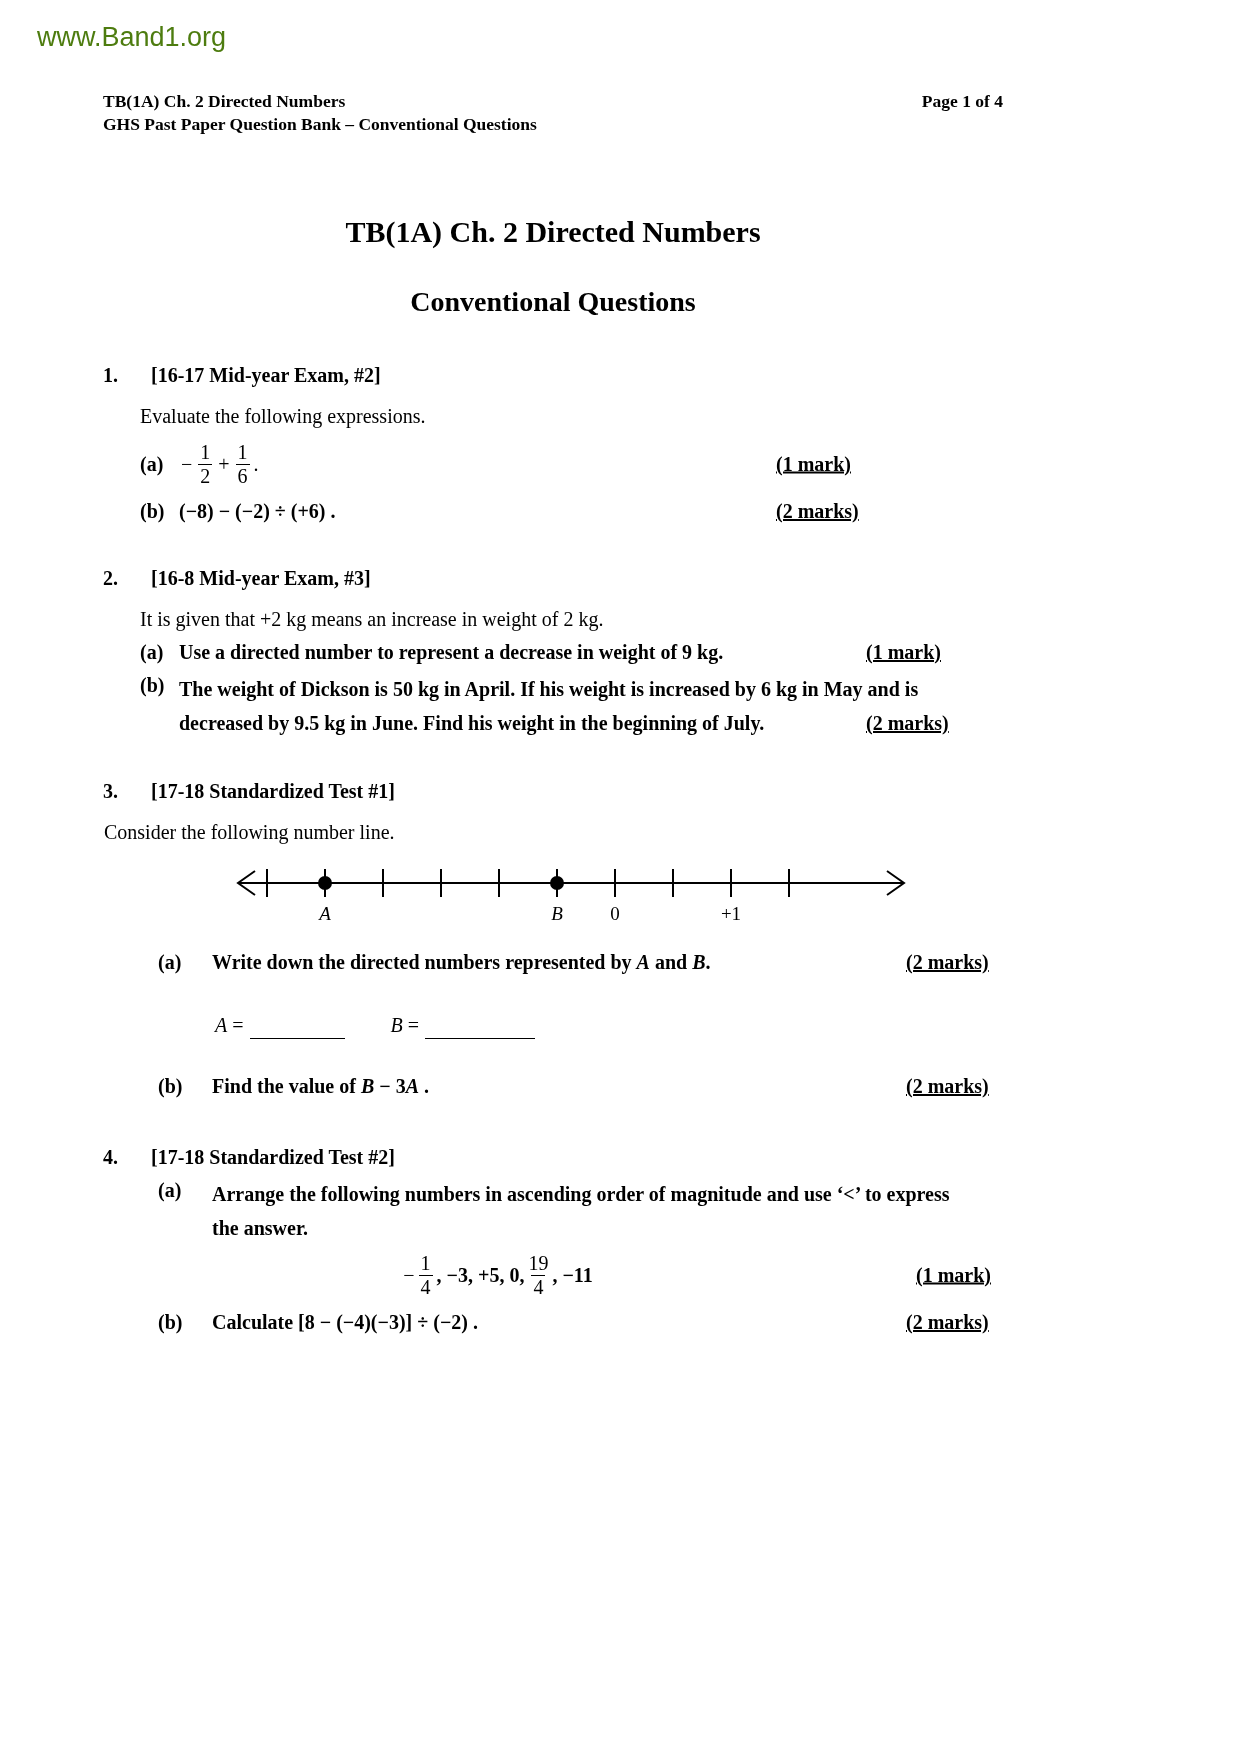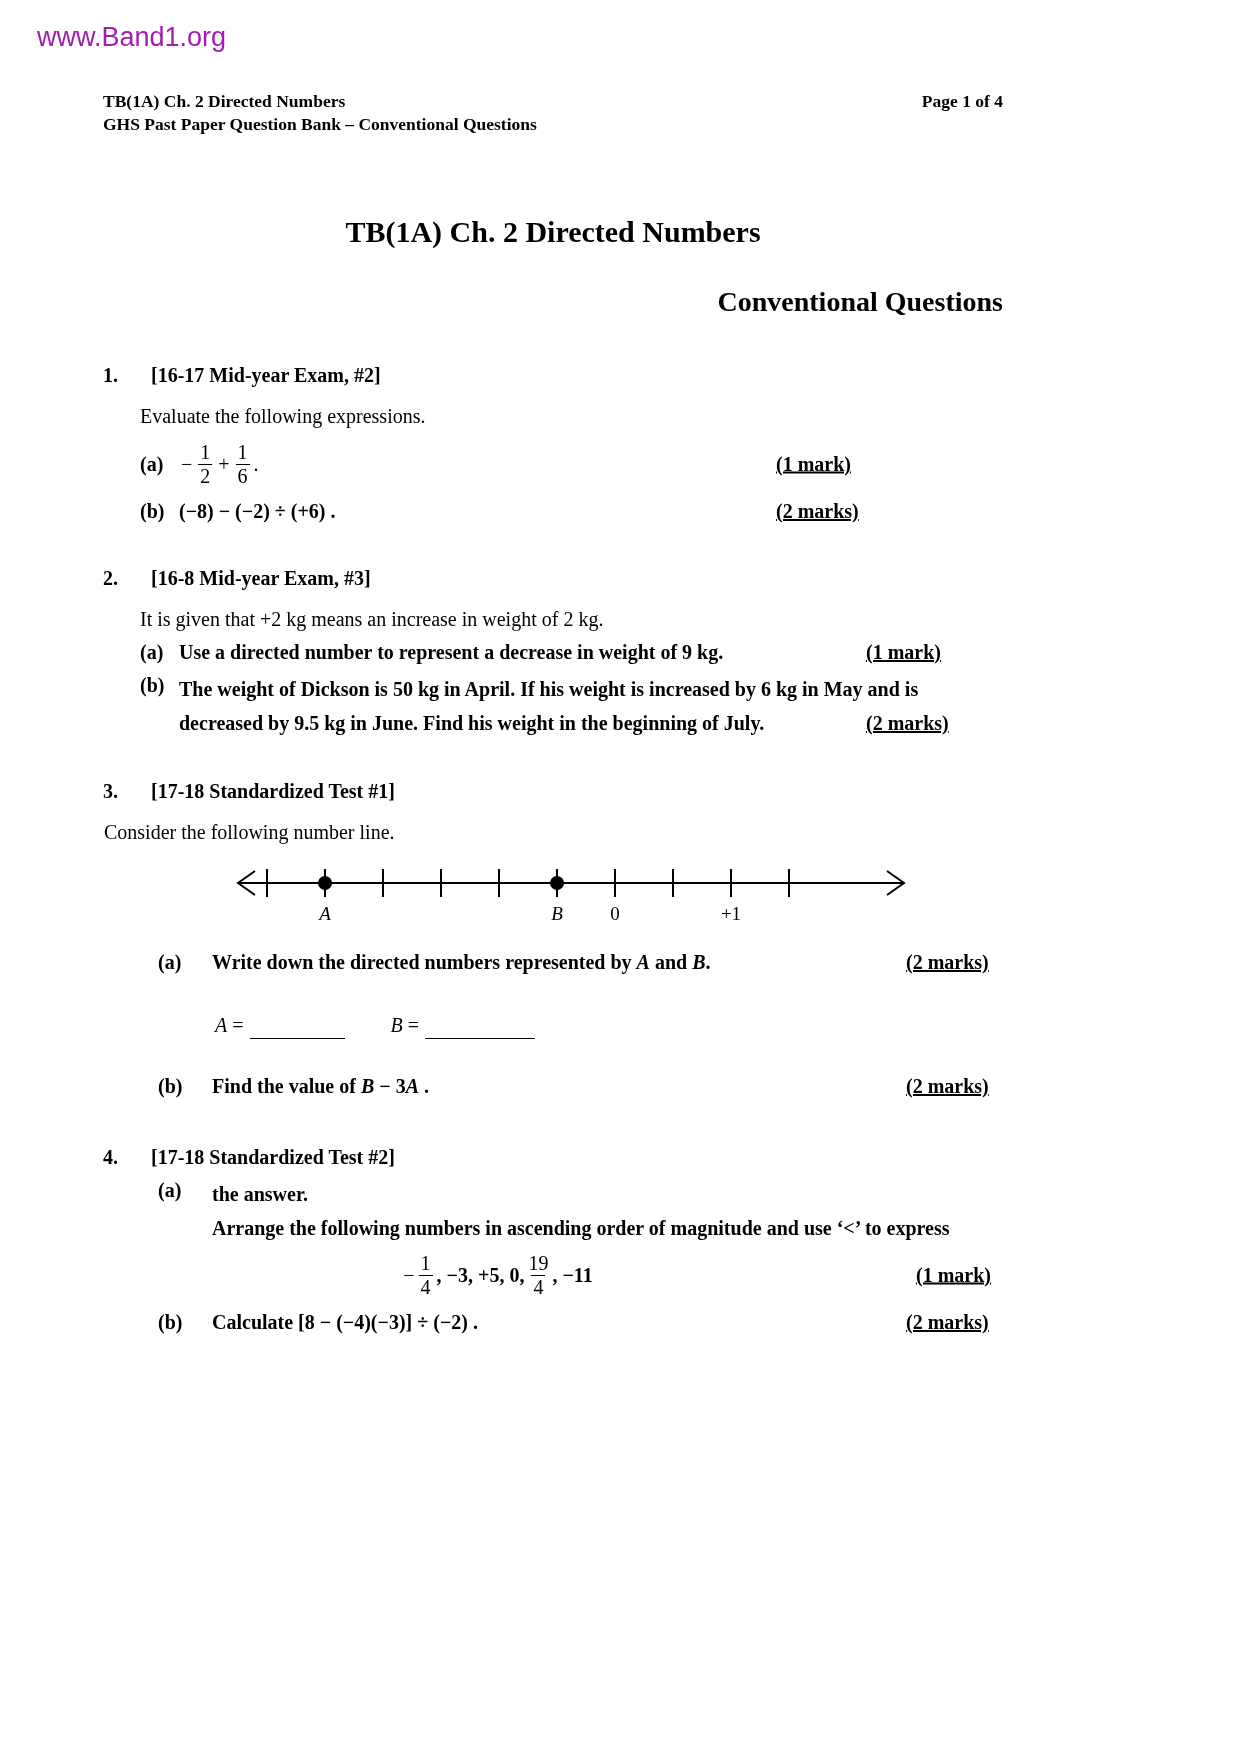--- a/index.html
+++ b/index.html
@@ -14,38 +14,38 @@
     font-family: "Liberation Serif", serif;
     font-size: 20px;
     overflow: hidden;
   }
   .watermark {
     position: absolute;
     left: 37px;
     top: 22px;
     font-family: "Liberation Sans", sans-serif;
     font-size: 27px;
-    color: #a21caf;
+    color: #4d7c0f;
   }
   .content {
     position: absolute;
     left: 103px;
     top: 90px;
     width: 900px;
   }
   .hdr {
     display: flex;
     justify-content: space-between;
     align-items: flex-start;
     font-weight: bold;
     font-size: 17.5px;
     line-height: 23px;
   }
   .title    { text-align: center; font-size: 30px; font-weight: bold; margin: 78px 0 0 0; line-height: 36px; }
-  .subtitle { text-align: right; font-size: 28px; font-weight: bold; margin: 35px 0 0 0; line-height: 33px; }
+  .subtitle { text-align: center; font-size: 28px; font-weight: bold; margin: 35px 0 0 0; line-height: 33px; }
 
   .question { margin-top: 40px; }
   .q-head { display: flex; font-weight: bold; line-height: 27px; }
   .q-num  { flex: 0 0 48px; }
   .q-intro { margin-top: 14px; margin-left: 37px; line-height: 27px; white-space: nowrap; }
   .q-intro.flush { margin-left: 1px; }
 
   .part { position: relative; display: flex; align-items: flex-start; margin-left: 37px; margin-top: 6px; line-height: 27px; }
   .part.deep { margin-left: 55px; }
   .p-label { font-weight: bold; flex: 0 0 39px; }
@@ -216,22 +216,22 @@
 
     <section class="question mt-xl">
       <div class="q-head">
         <span class="q-num">4.</span>
         <span>[17-18 Standardized Test #2]</span>
       </div>
 
       <div class="part deep">
         <span class="p-label">(a)</span>
         <span class="p-body">
+          <span class="nowrap" style="display:block">Arrange the following numbers in ascending order of magnitude and use ‘&lt;’ to express</span>
           <span class="nowrap" style="display:block">the answer.</span>
-          <span class="nowrap" style="display:block">Arrange the following numbers in ascending order of magnitude and use ‘&lt;’ to express</span>
         </span>
       </div>
 
       <div class="exprrow">
         <span class="mathrow">
           <span>−</span>
           <span class="frac">
             <span class="fn">1</span>
             <span class="fd">4</span>
           </span>

